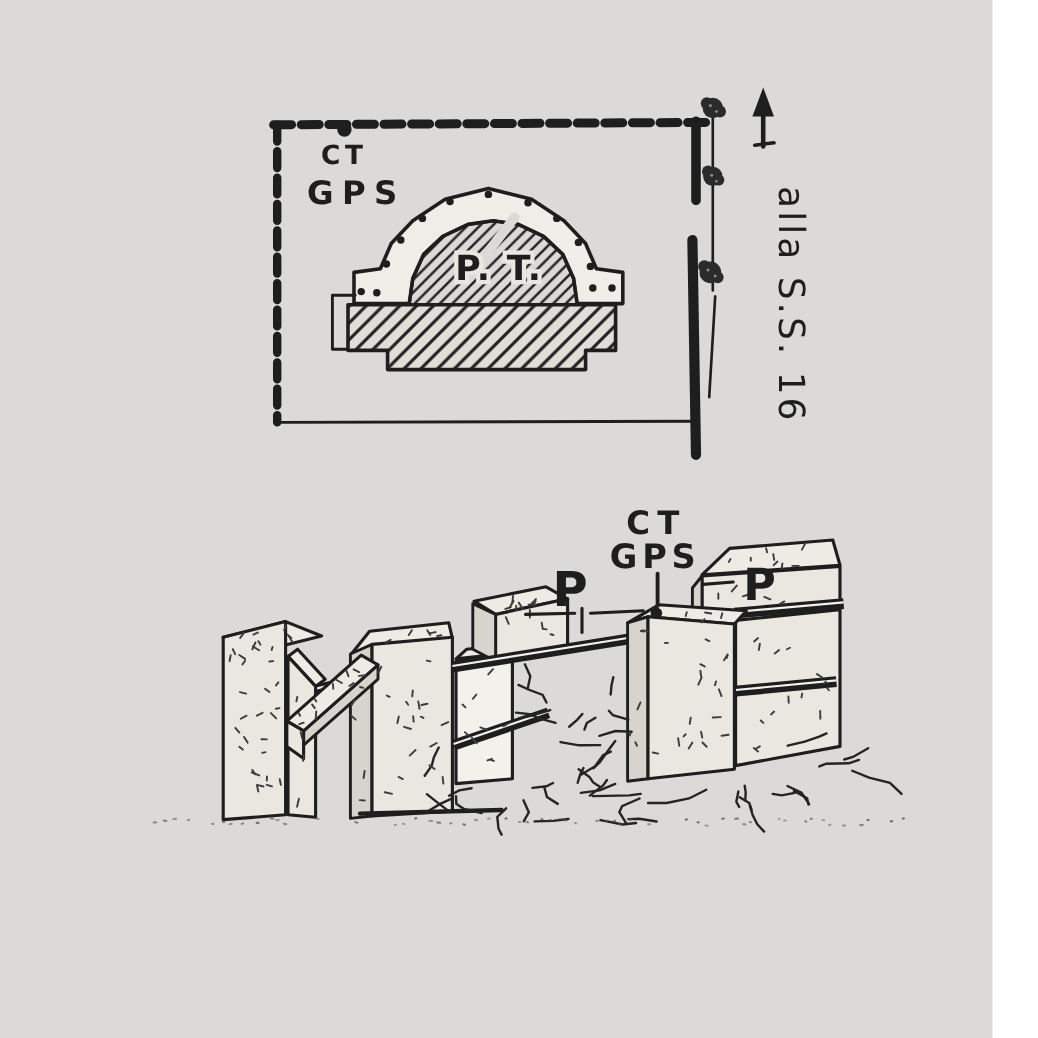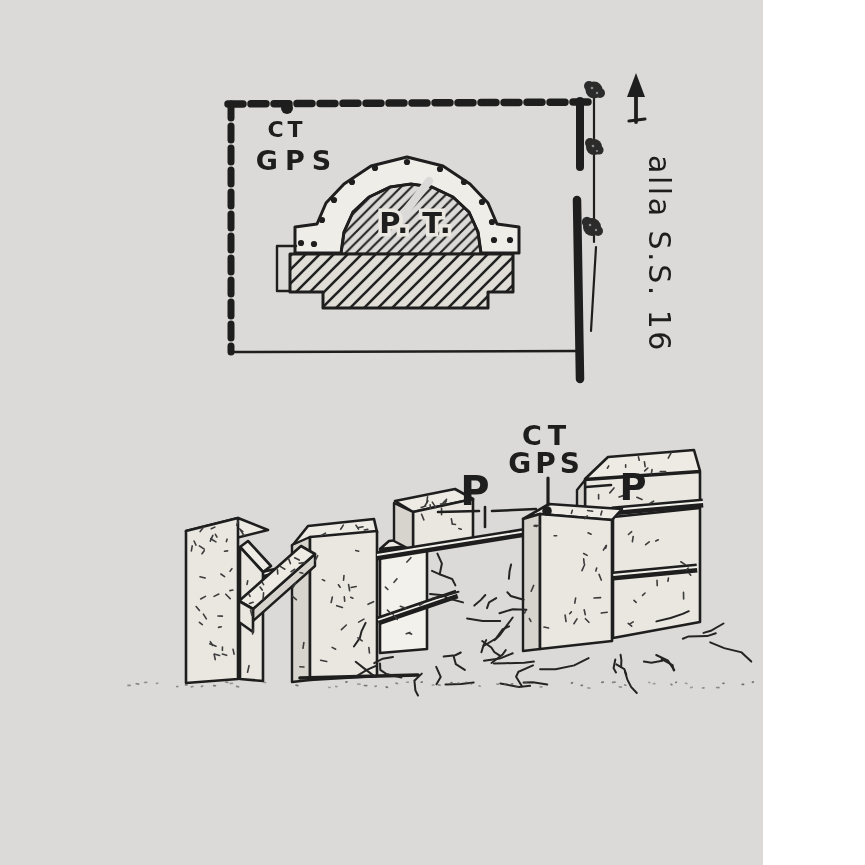--- a/index.html
+++ b/index.html
@@ -1,16 +1,16 @@
 <!DOCTYPE html>
 <html style="--background: #dbdad8; --ink: #1e1e1e; --concrete_face: #eae7e1; --concrete_top: #eeebe5; --concrete_bright: #f3f1ec; --concrete_shade: #d7d4cd; --stipple: #3c3c3c; --band_fill: #efede8;"><head>
 <meta charset="utf-8">
 <style>
   html,body{margin:0;padding:0;}
-  #stage{position:relative;width:763px;height:865px;background:var(--background,#dbdad8);overflow:hidden;}
+  #stage{position:relative;width:827px;height:865px;background:var(--background,#dbdad8);overflow:hidden;}
   svg{position:absolute;left:0;top:0;}
   .ink{stroke:var(--ink,#1e1e1e);fill:none;stroke-linecap:round;stroke-linejoin:round;}
   .face{fill:var(--concrete_face,#eae7e1);stroke:var(--ink,#1e1e1e);stroke-width:2.6;stroke-linejoin:round;}
   .face-top{fill:var(--concrete_top,#eeebe5);stroke:var(--ink,#1e1e1e);stroke-width:2.6;stroke-linejoin:round;}
   .face-bright{fill:var(--concrete_bright,#f3f1ec);stroke:var(--ink,#1e1e1e);stroke-width:2.6;stroke-linejoin:round;}
   .face-shade{fill:var(--concrete_shade,#d7d4cd);stroke:var(--ink,#1e1e1e);stroke-width:2.4;stroke-linejoin:round;}
   .hand{font-family:"DejaVu Sans",sans-serif;font-weight:bold;fill:var(--ink,#1e1e1e);}
   .hand-light{font-family:"DejaVu Sans",sans-serif;font-weight:normal;fill:var(--ink,#1e1e1e);}
   .rail{stroke:var(--ink,#1e1e1e);stroke-width:9;fill:none;stroke-linecap:butt;}
   .rail-hl{stroke:var(--concrete_bright,#f3f1ec);stroke-width:1.8;fill:none;stroke-linecap:butt;}

